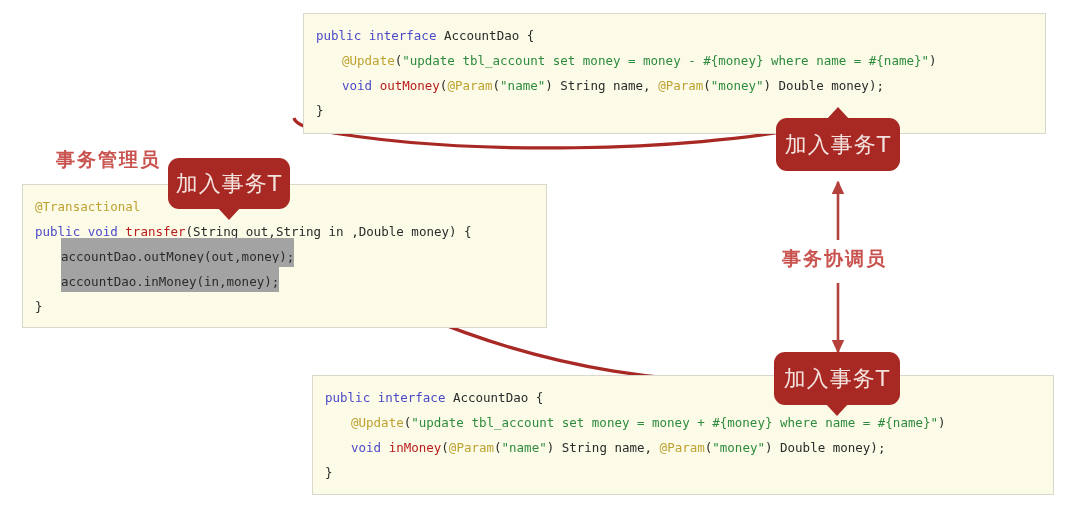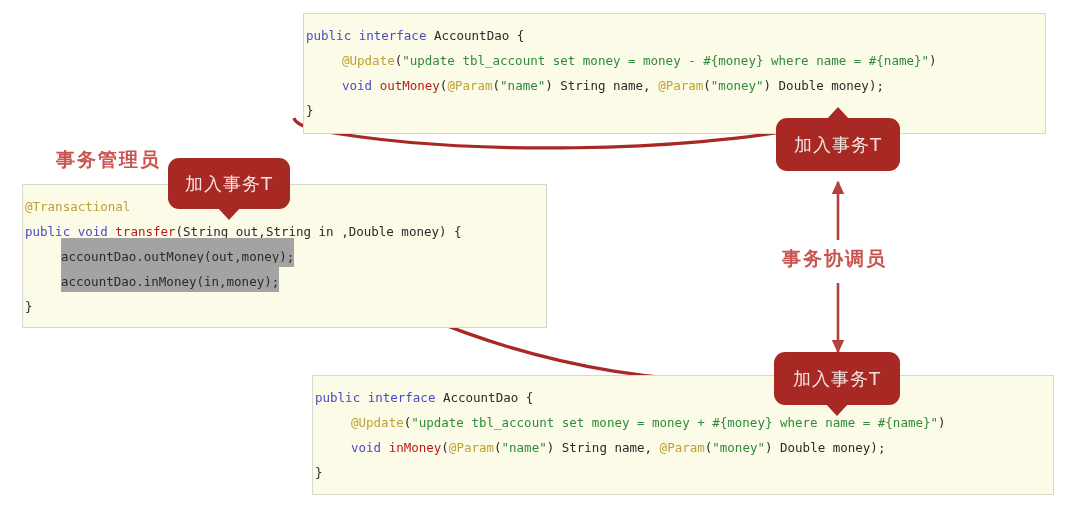--- a/index.html
+++ b/index.html
@@ -30,21 +30,21 @@
     box-sizing: border-box;
     font-family: "DejaVu Sans Mono", "Liberation Mono", monospace;
     font-size: 12.5px;
     line-height: 25px;
     color: #2b2b2b;
     padding: 9px 0 9px 0;
     white-space: pre;
     z-index: 2;
   }
   .code-line {
-    padding-left: 2px;
+    padding-left: 12px;
     height: 25px;
     white-space: pre;
   }
   .ind1 { padding-left: 38px; }
 
   
   .kw     { color: #4b49c8; }          
   .type   { color: #2b2b2b; }          
   .ann    { color: #bfa232; }          
   .str    { color: #2e8b3d; }          
@@ -60,21 +60,21 @@
     -webkit-box-decoration-break: clone;
   }
 
   
   .badge {
     position: absolute;
     background: #a82824;
     color: #f3e3de;
     border-radius: 11px;
     font-family: "DejaVu Sans", "Liberation Sans", sans-serif;
-    font-size: 18px;
+    font-size: 22px;
     letter-spacing: 1px;
     display: flex;
     align-items: center;
     justify-content: center;
     z-index: 6;
     box-sizing: border-box;
   }
   .badge .tail {
     position: absolute;
     width: 24px;

